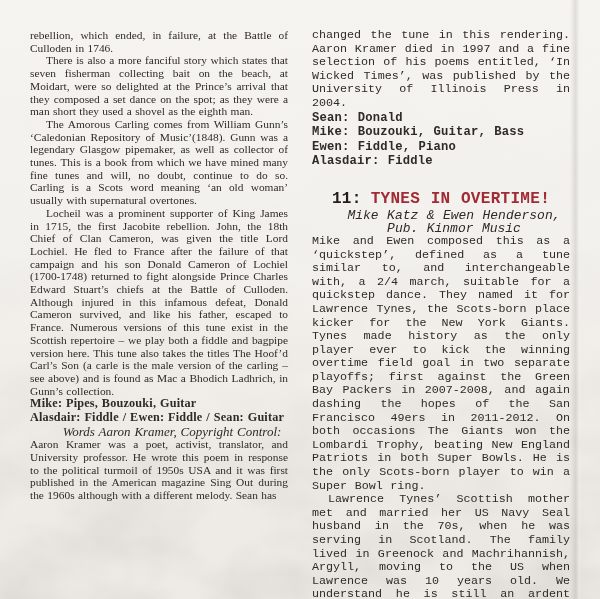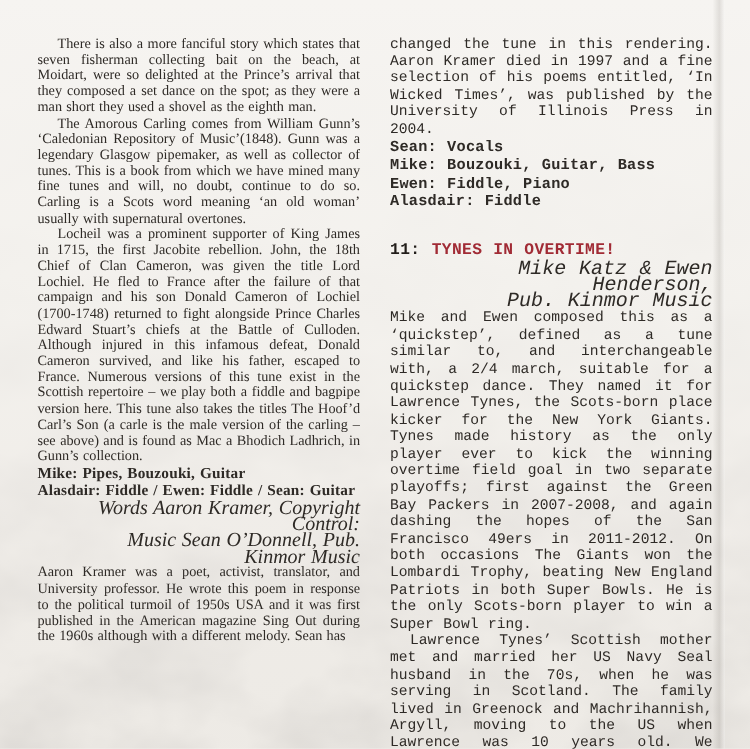--- a/index.html
+++ b/index.html
@@ -42,32 +42,32 @@
   .it { }
   .musician-line {
     font-weight: bold;
     font-size: 12.2px; line-height: 13.8px;
     letter-spacing: 0.2px;
     text-align: left;
   }
   .col-right .musician-line { line-height: 14.6px; }
   .track-heading {
     margin: 15px 0 2px 0;
-    font-size: 13px; font-weight: bold;
+    font-size: 16px; font-weight: bold;
     letter-spacing: 0.3px;
-    text-align: left;
+    text-align: center;
   }
   .col-right .track-heading { margin-top: 24px; }
   .track-number { color: #211d19; margin-right: 9px; }
   .track-title { color: #a12b35; }
   .credit-line {
     font-style: italic;
     padding-left: 26px;
-    font-size: 16px; line-height: 13.2px;
-    text-align: right;
+    font-size: 13px; line-height: 13.2px;
+    text-align: center;
   }
 </style>
 </head>
 <body>
 
 <div class="page">
 
   <svg class="texture-svg" width="600" height="599" xmlns="http://www.w3.org/2000/svg">
     <defs>
       <filter id="mottle" x="0" y="0" width="100%" height="100%">
@@ -83,32 +83,32 @@
     </defs>
     <rect width="600" height="599" fill="#eeebe6"></rect>
     <rect width="600" height="599" filter="url(#mottle)"></rect>
     <rect width="600" height="599" fill="url(#paperfade)"></rect>
   </svg>
 
   <div class="crease"></div>
 
   <div class="cols">
     <div class="col col-left" id="col-left">
+        <p class="body-p"><span>rebellion, which ended, in failure, at the Battle of Culloden in 1746.</span></p>
         <p class="body-p indent"><span>There is also a more fanciful story which states that seven fisherman collecting bait on the beach, at Moidart, were so delighted at the Prince’s arrival that they composed a set dance on the spot; as they were a man short they used a shovel as the eighth man.</span></p>
         <p class="body-p indent"><span class="it">The Amorous Carling</span><span> comes from William Gunn’s ‘Caledonian Repository of Music’(1848). Gunn was a legendary Glasgow pipemaker, as well as collector of tunes.  This is a book from which we have mined many fine tunes and will, no doubt, continue to do so.  Carling is a Scots word meaning ‘an old woman’ usually with supernatural overtones.</span></p>
         <p class="body-p indent"><span>Locheil was a prominent supporter of King James in 1715, the first Jacobite rebellion. John, the 18th Chief of Clan Cameron, was given the title Lord Lochiel.  He fled to France after the failure of that campaign and his son Donald Cameron of Lochiel (1700-1748) returned to fight alongside Prince Charles Edward Stuart’s chiefs at the Battle of Culloden.  Although injured in this infamous defeat, Donald Cameron survived, and like his father, escaped to France.  Numerous versions of this tune exist in the Scottish repertoire – we play both a fiddle and bagpipe version here.  This tune also takes the titles </span><span class="it">The Hoof’d Carl’s Son</span><span> (a carle is the male version of the carling – see above) and is found as </span><span class="it">Mac a Bhodich Ladhrich</span><span>, in Gunn’s collection.</span></p>
         <div class="musician-line">Mike: Pipes, Bouzouki, Guitar</div>
         <div class="musician-line">Alasdair: Fiddle / Ewen: Fiddle / Sean: Guitar</div>
         <div class="credit-line">Words Aaron Kramer, Copyright Control:</div>
-        <div class="credit-line">Music Sean O’Donnell, Pub. Kinmor Music</div>
         <p class="body-p"><span>Aaron Kramer was a poet, activist, translator, and University professor. He wrote this poem in response to the political turmoil of 1950s USA and it was first published in the American magazine Sing Out during the 1960s although with a different melody. Sean has</span></p>
       </div>
     <div class="col col-right" id="col-right">
         <p class="body-p"><span>changed the tune in this rendering. Aaron Kramer died in 1997 and a fine selection of his poems entitled, ‘In Wicked Times’, was published by the University of Illinois Press in 2004.</span></p>
-        <div class="musician-line">Sean: Vocals</div>
+        <div class="musician-line">Sean: Donald</div>
         <div class="musician-line">Mike: Bouzouki, Guitar, Bass</div>
         <div class="musician-line">Ewen: Fiddle, Piano</div>
         <div class="musician-line">Alasdair: Fiddle</div>
         <div class="track-heading"><span class="track-number">11:</span><span class="track-title">TYNES IN OVERTIME!</span></div>
         <div class="credit-line">Mike Katz &amp; Ewen Henderson,</div>
         <div class="credit-line">Pub. Kinmor Music</div>
         <p class="body-p"><span>Mike and Ewen composed this as a ‘quickstep’, defined as a tune similar to, and interchangeable with, a 2/4 march, suitable for a quickstep dance. They named it for Lawrence Tynes, the Scots-born place kicker for the New York Giants. Tynes made history as the only player ever to kick the winning overtime field goal in two separate playoffs; first against the Green Bay Packers in 2007-2008, and again dashing the hopes of the San Francisco 49ers in 2011-2012.  On both occasions The Giants won the Lombardi Trophy, beating New England Patriots in both Super Bowls. He is the only Scots-born player to win a Super Bowl ring.</span></p>
         <p class="body-p indent"><span>Lawrence Tynes’ Scottish mother met and married her US Navy Seal husband in the 70s, when he was serving in Scotland. The family lived in Greenock and Machrihannish, Argyll, moving to the US when Lawrence was 10 years old.  We understand he is still an ardent supporter of Glasgow Celtic soccer team.</span></p>
         <div class="musician-line">Ewen: Pipes, Fiddle, Whistle</div>
         <div class="musician-line">James: Bass, Bouzouki, Pipes</div>

